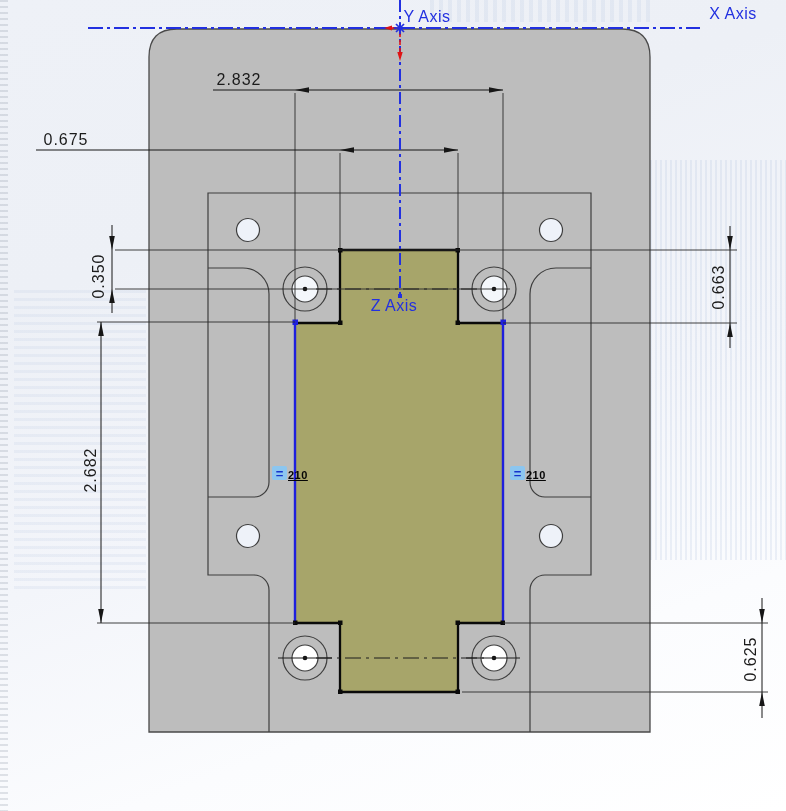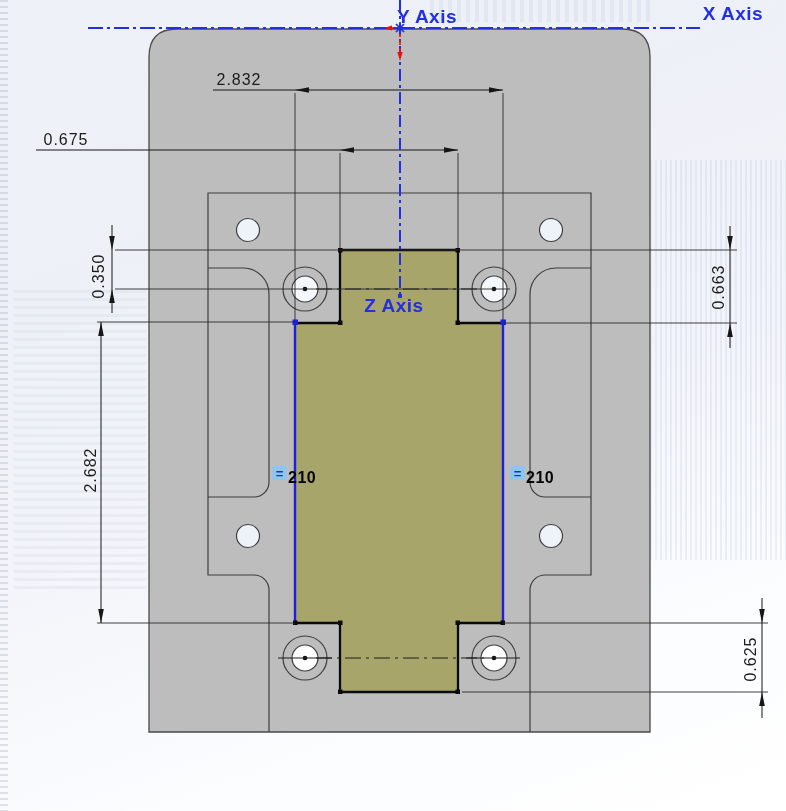--- a/index.html
+++ b/index.html
@@ -14,25 +14,25 @@
   #blob-left{left:14px;top:290px;width:132px;height:300px;
     background:repeating-linear-gradient(180deg,rgba(183,198,224,.18) 0 3px,rgba(255,255,255,0) 3px 8px);}
   #blob-top{left:430px;top:0px;width:220px;height:22px;
     background:repeating-linear-gradient(90deg,rgba(190,204,228,.25) 0 4px,rgba(255,255,255,0) 4px 9px);}
   #edge-strip{left:0;top:0;width:8px;height:811px;
     background:repeating-linear-gradient(180deg,rgba(140,150,165,.25) 0 2px,rgba(255,255,255,0) 2px 6px);}
   svg{position:absolute;left:0;top:0;}
   .label{position:absolute;transform:translate(-50%,-50%);white-space:nowrap;}
   .dim{font-size:16px;color:#1b1b1b;letter-spacing:1px;}
   .dim.vert{transform:translate(-50%,-50%) rotate(-90deg);}
-  .axis-label{font-size:19px;color:#2230e0;letter-spacing:.5px;font-weight:bold;}
+  .axis-label{font-size:16px;color:#2230e0;letter-spacing:.5px;}
   .rel-badge{position:absolute;width:15px;height:14px;background:#8cc6f0;border-radius:2px;
     display:flex;align-items:center;justify-content:center;
     color:#1433cc;font-weight:bold;font-size:13px;line-height:1;}
-  .rel-id{position:absolute;font-size:16px;font-weight:bold;color:#050505;letter-spacing:.5px;}
+  .rel-id{position:absolute;font-size:11px;font-weight:bold;color:#050505;letter-spacing:.5px;text-decoration:underline;}
 </style>
 </head>
 <body>
 
 <div id="canvas">
 
   <div class="blob" id="blob-top"></div>
   <div class="blob" id="blob-right"></div>
   <div class="blob" id="blob-left"></div>
   <div class="blob" id="edge-strip"></div>

